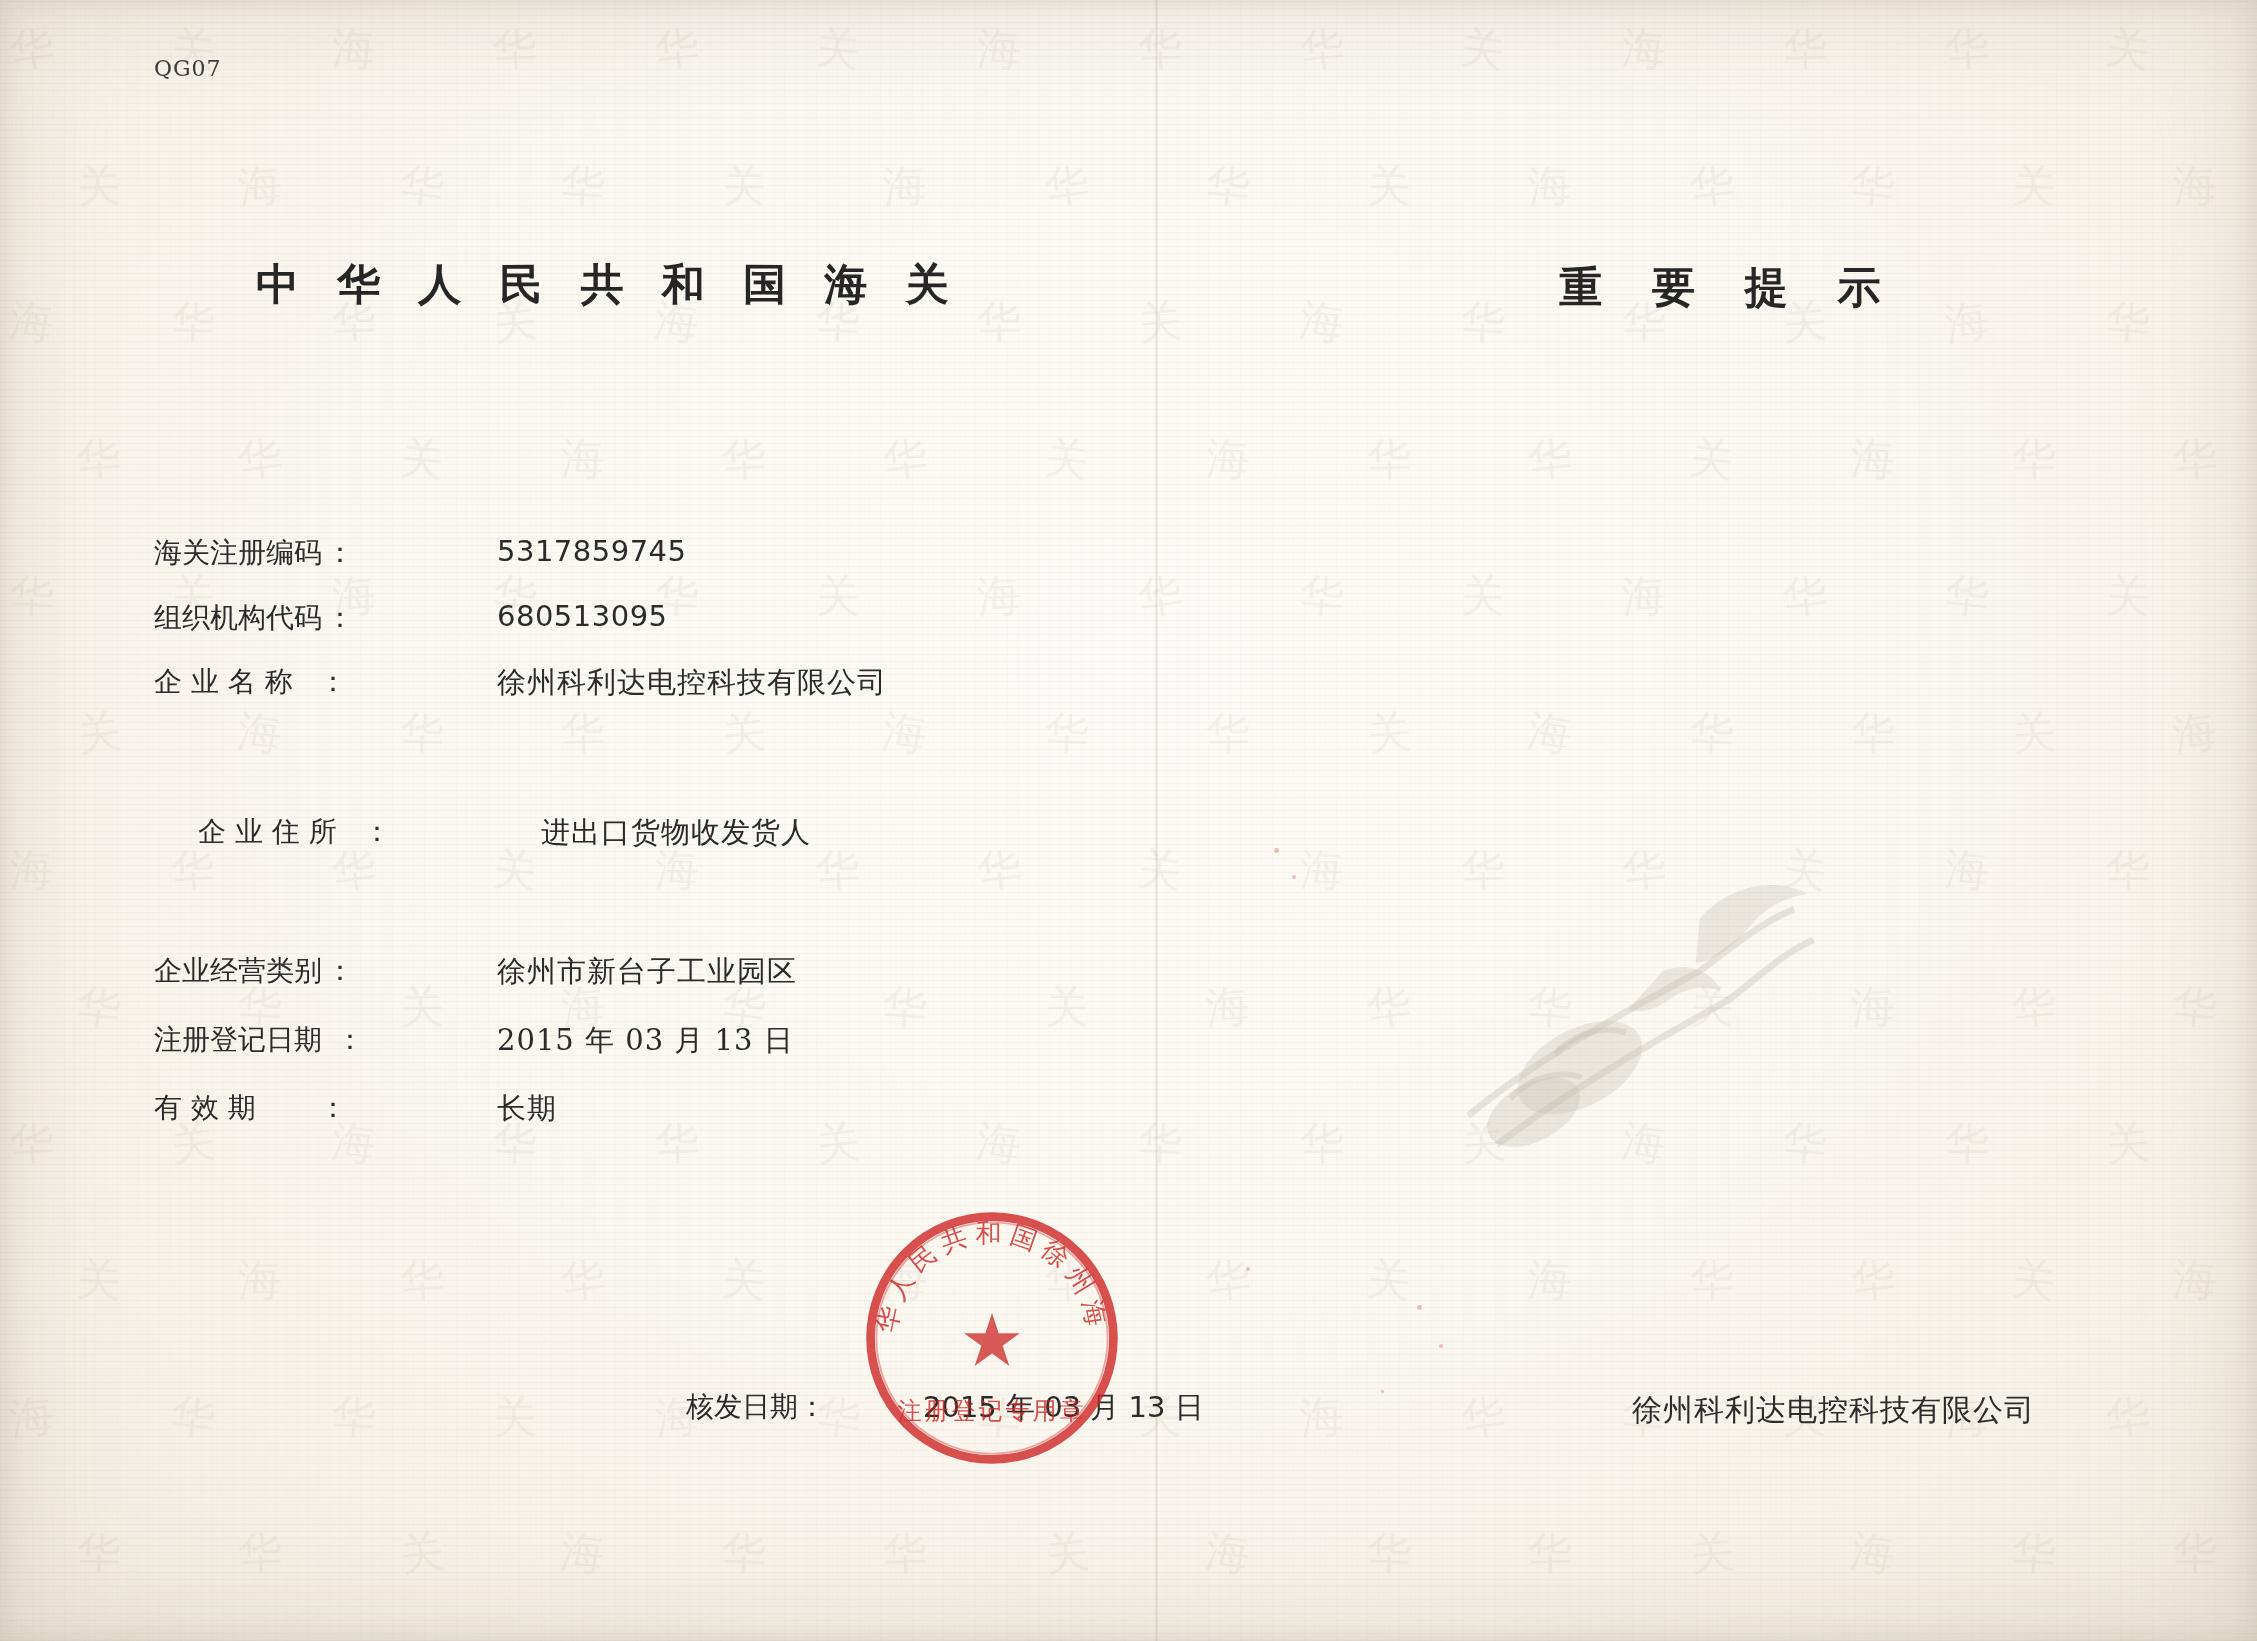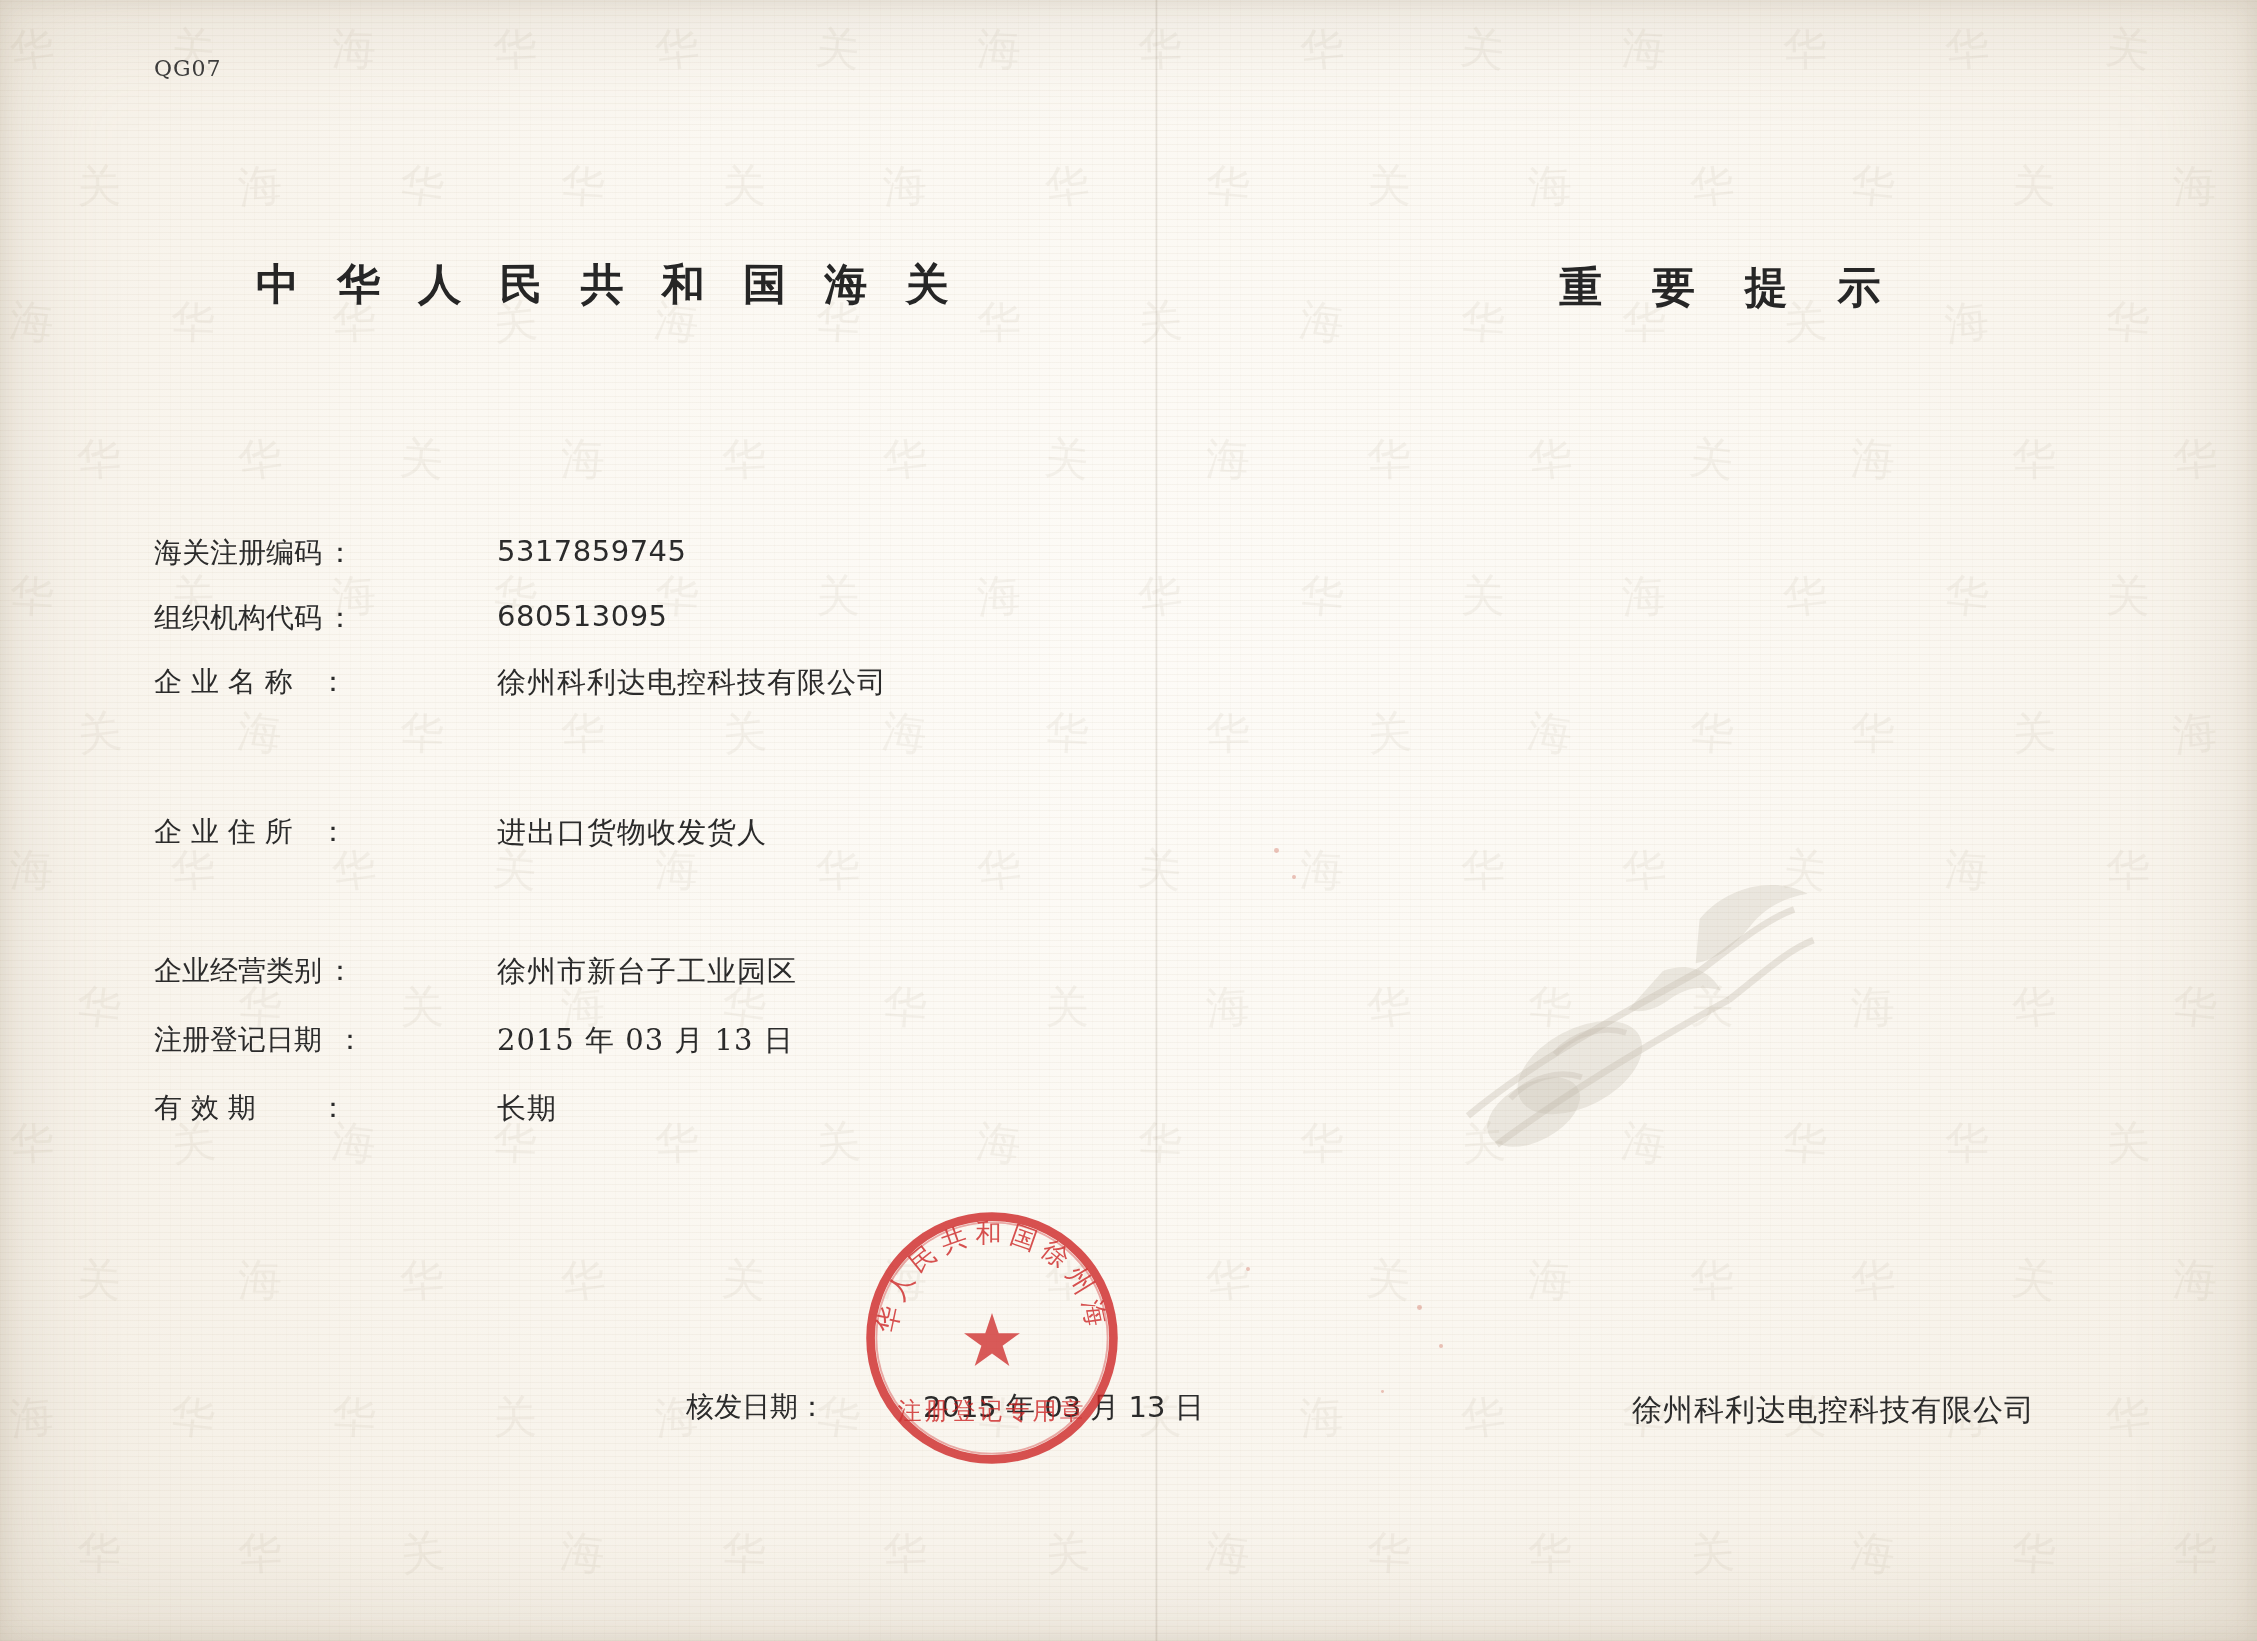--- a/index.html
+++ b/index.html
@@ -486,21 +486,21 @@
   </div>
 
   <div class="field" style="top:663px;">
     <div class="lbl" style="width:193px;">
       <span>企 业 名 称</span>
         <span class="colon">：</span>
     </div>
     <div class="val cn">徐州科利达电控科技有限公司</div>
   </div>
 
-  <div class="field" style="top:813px;">
+  <div class="field" style="top:813px;margin-left:44px;">
     <div class="lbl" style="width:193px;">
       <span>企 业 住 所</span>
         <span class="colon">：</span>
     </div>
     <div class="val cn">进出口货物收发货人</div>
   </div>
 
   <div class="field" style="top:952px;">
     <div class="lbl" style="width:193px;">
       <span>企业经营类别</span>

